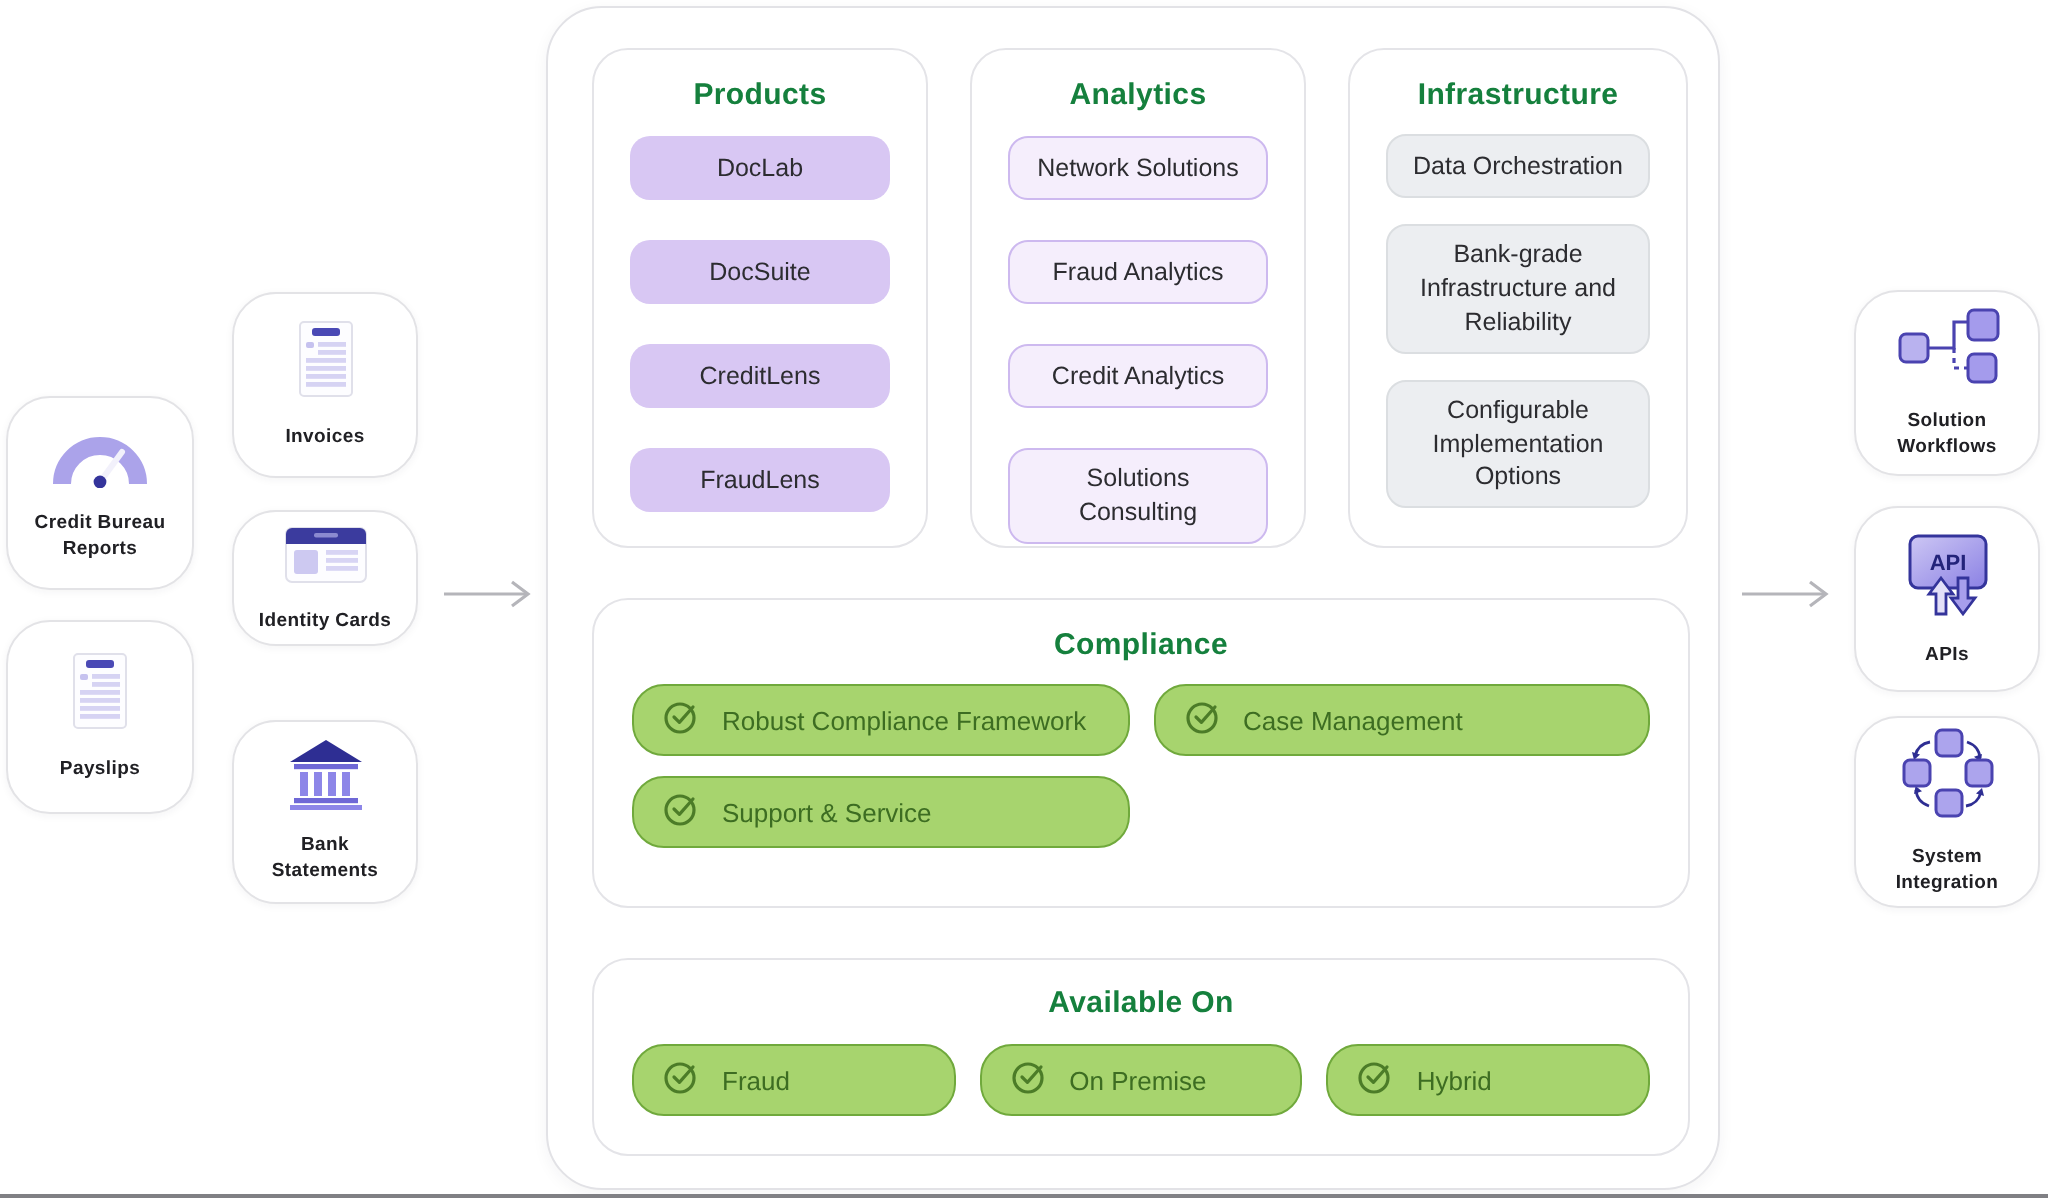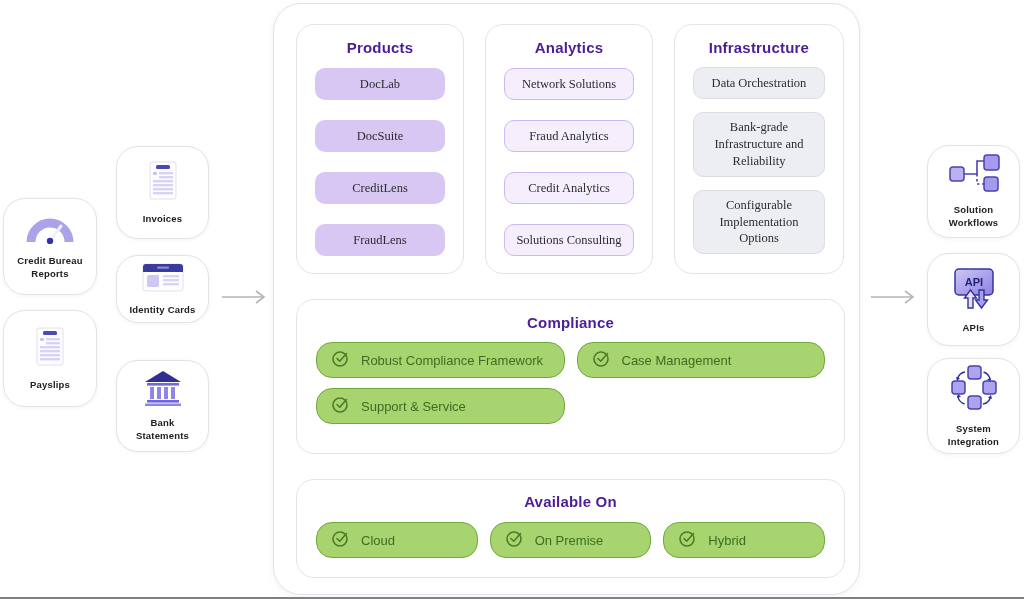--- a/index.html
+++ b/index.html
@@ -31,32 +31,32 @@
   .platform {
     position:absolute; left:273px; top:3px; width:587px; height:592px;
     background:#ffffff; border:1px solid #e2e2e6; border-radius:28px;
     box-shadow:0 2px 8px rgba(30,30,60,0.05);
   }
   .panel {
     position:absolute; background:#ffffff;
     border:1px solid #e4e4e8; border-radius:18px;
   }
   .panel-title {
-    text-align:center; font-size:15px; font-weight:bold; color:#4c1d95;
+    text-align:center; font-size:15px; font-weight:bold; color:#15803d;
     letter-spacing:.2px;
   }
   .col-panel { padding:14px 16px 0; }
   .stack { margin-top:12px; display:flex; flex-direction:column; gap:20px; padding:0 2px; }
   .stack-tight { gap:13px; margin-top:11px; }
 
   .pill {
     min-height:32px; border-radius:10px;
     display:flex; align-items:center; justify-content:center;
     font-size:12.5px; color:#2c2c30; text-align:center;
-    padding:6px 8px; line-height:1.35;font-family:Liberation Serif, serif;
+    padding:6px 8px; line-height:1.35;
   }
   .pill-purple  { background:#d8c7f3; }
   .pill-outline { background:#f5eefc; border:1px solid #cdb9ef; }
   .pill-gray    { background:#eceef1; border:1px solid #dbdee1; }
 
   
   .gpill {
     background:#a7d46e; border:1.5px solid #70a93c; border-radius:16px;
     height:36px; display:flex; align-items:center; gap:11px;
     padding:0 14px; font-size:13px; font-weight:500; color:#3d6d22;
@@ -238,21 +238,21 @@
   <div class="panel" style="left:22px; top:475px; width:549px; height:99px; padding-top:13px;">
     <div class="panel-title">Available On</div>
     <div class="grid-3">
       <div class="gpill">
         <span>
           <svg width="19" height="19" viewBox="0 0 19 19">
             <circle cx="9" cy="10" r="7" fill="none" stroke="#4c7c28" stroke-width="1.6"></circle>
             <path d="M6 9.5 L8.7 12.2 L15.5 4.5" fill="none" stroke="#4c7c28" stroke-width="1.6" stroke-linecap="round" stroke-linejoin="round"></path>
           </svg>
         </span>
-        <span>Cloud</span>
+        <span>Fraud</span>
       </div>
       <div class="gpill">
         <span>
           <svg width="19" height="19" viewBox="0 0 19 19">
             <circle cx="9" cy="10" r="7" fill="none" stroke="#4c7c28" stroke-width="1.6"></circle>
             <path d="M6 9.5 L8.7 12.2 L15.5 4.5" fill="none" stroke="#4c7c28" stroke-width="1.6" stroke-linecap="round" stroke-linejoin="round"></path>
           </svg>
         </span>
         <span>On Premise</span>
       </div>

